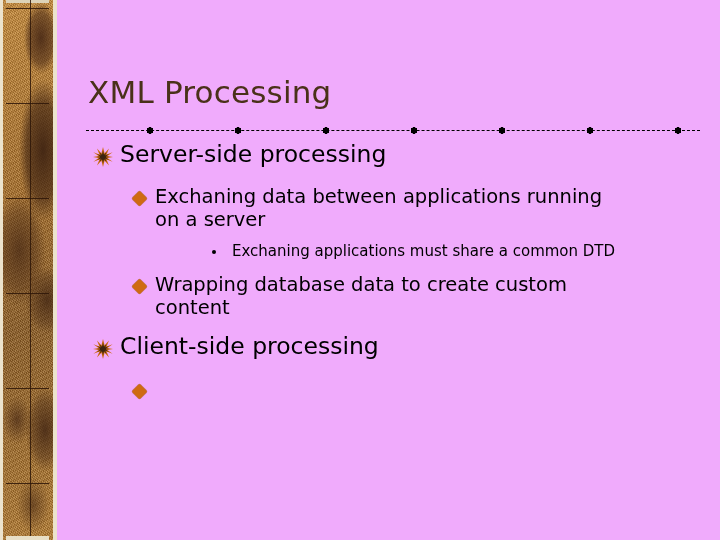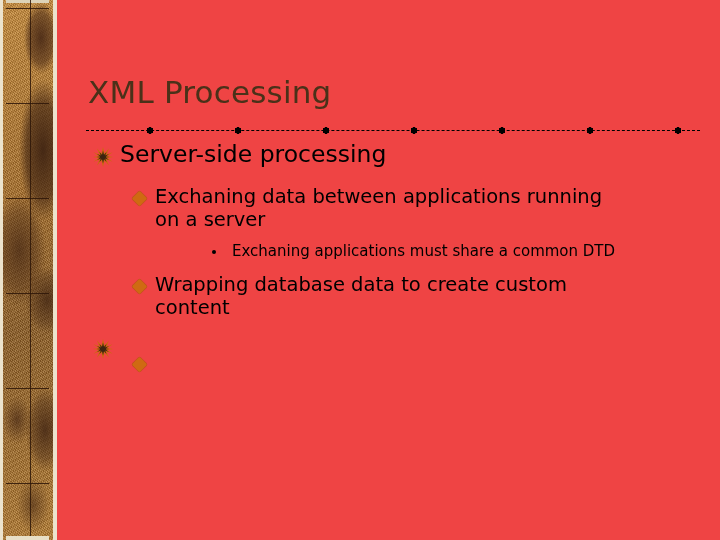--- a/index.html
+++ b/index.html
@@ -11,21 +11,21 @@
     width: 720px;
     height: 540px;
     overflow: hidden;
     font-family: "DejaVu Sans", sans-serif;
   }
 
   #slide {
     position: relative;
     width: 720px;
     height: 540px;
-    background: #ef4444;
+    background: #f0abfc;
   }
 
   
   #sidebar {
     position: absolute;
     left: 0;
     top: 0;
     width: 57px;
     height: 540px;
     box-sizing: border-box;
@@ -235,20 +235,21 @@
 
     <div class="sp-d"></div>
 
     <div class="line lvl1">
       <span class="bullet-star">
         <svg viewBox="0 0 20 20" width="20" height="20" aria-hidden="true">
           <polygon points="10,0 11.6,6.2 16.0,1.6 13.6,7.6 19.6,5.2 14.4,9.0 20,10 14.4,11.0 19.6,14.8 13.6,12.4 16.0,18.4 11.6,13.8 10,20 8.4,13.8 4.0,18.4 6.4,12.4 0.4,14.8 5.6,11.0 0,10 5.6,9.0 0.4,5.2 6.4,7.6 4.0,1.6 8.4,6.2" fill="#cc6a10"></polygon>
           <polygon points="10,3.6 11.0,7.8 13.6,5.0 12.2,8.6 16.0,7.0 12.8,9.4 16.4,10 12.8,10.6 16.0,13.0 12.2,11.4 13.6,15.0 11.0,12.2 10,16.4 9.0,12.2 6.4,15.0 7.8,11.4 4.0,13.0 7.2,10.6 3.6,10 7.2,9.4 4.0,7.0 7.8,8.6 6.4,5.0 9.0,7.8" fill="#3d2410"></polygon>
         </svg>
       </span>
+      <span class="btext">Client-side processing</span>
     </div>
 
     <div class="sp-a"></div>
 
     <div class="line lvl2">
       <span class="bullet-diamond"></span>
     </div>
 
   </div>
 </div>

